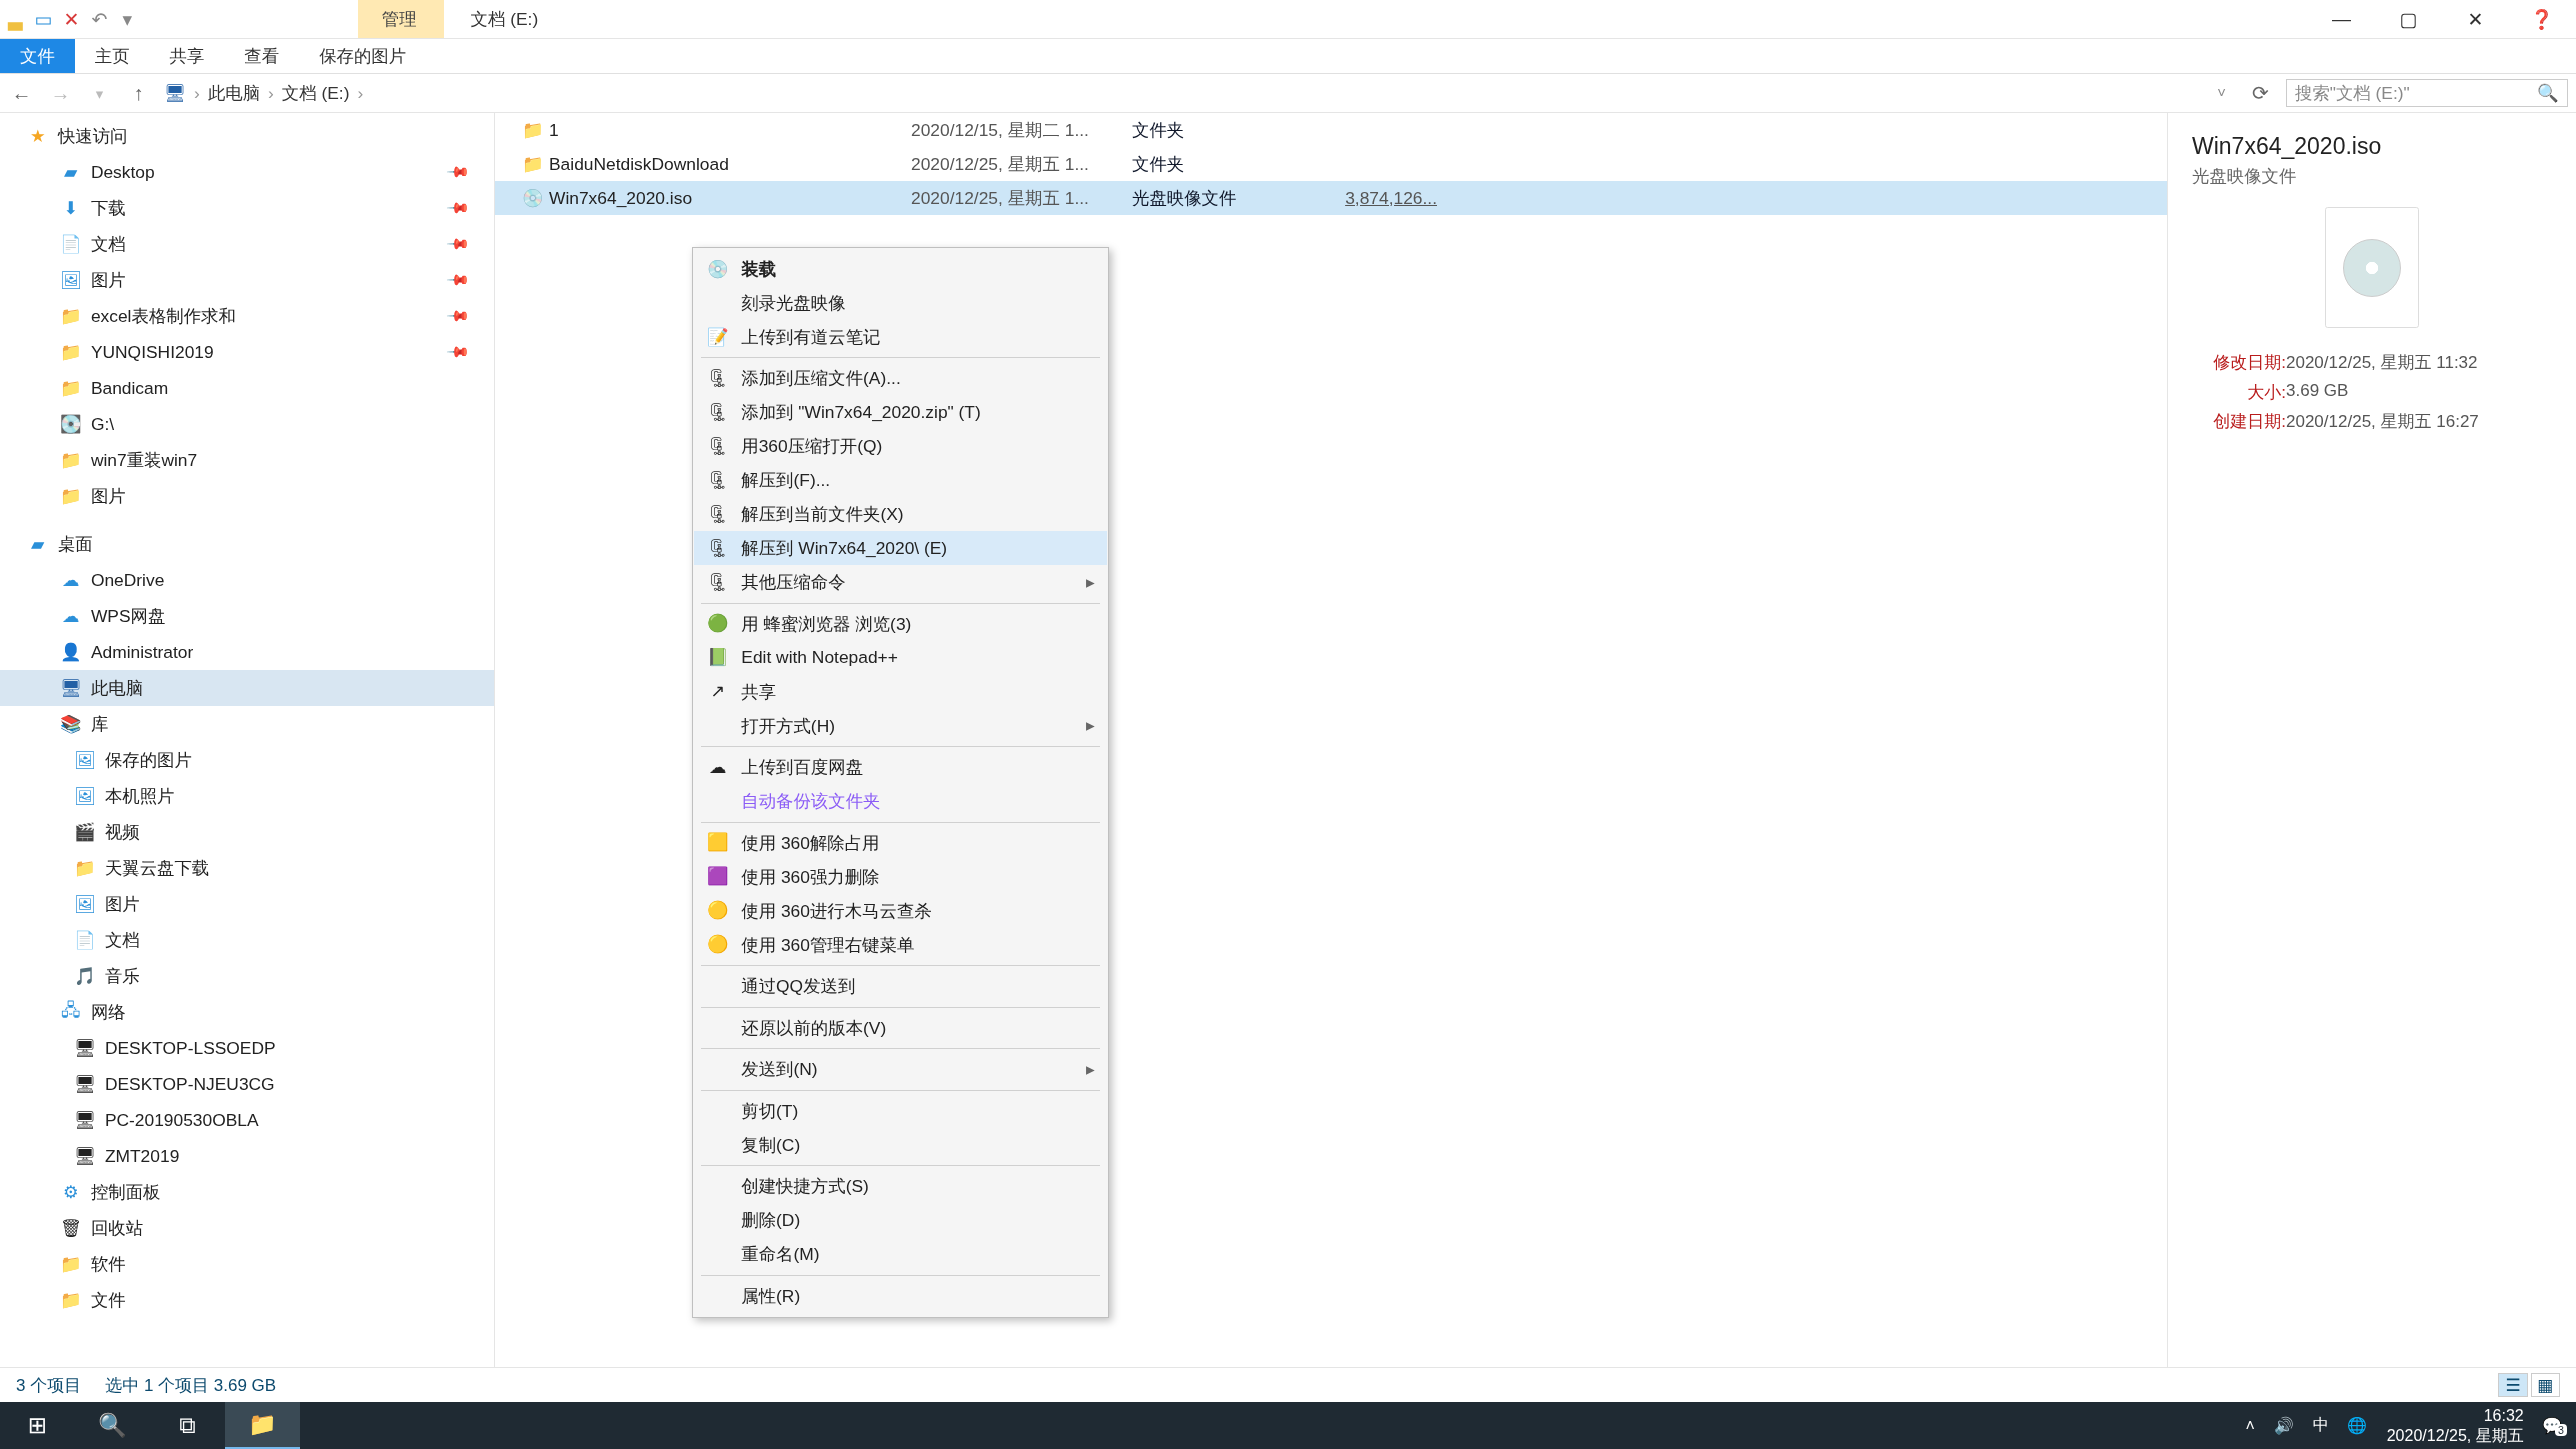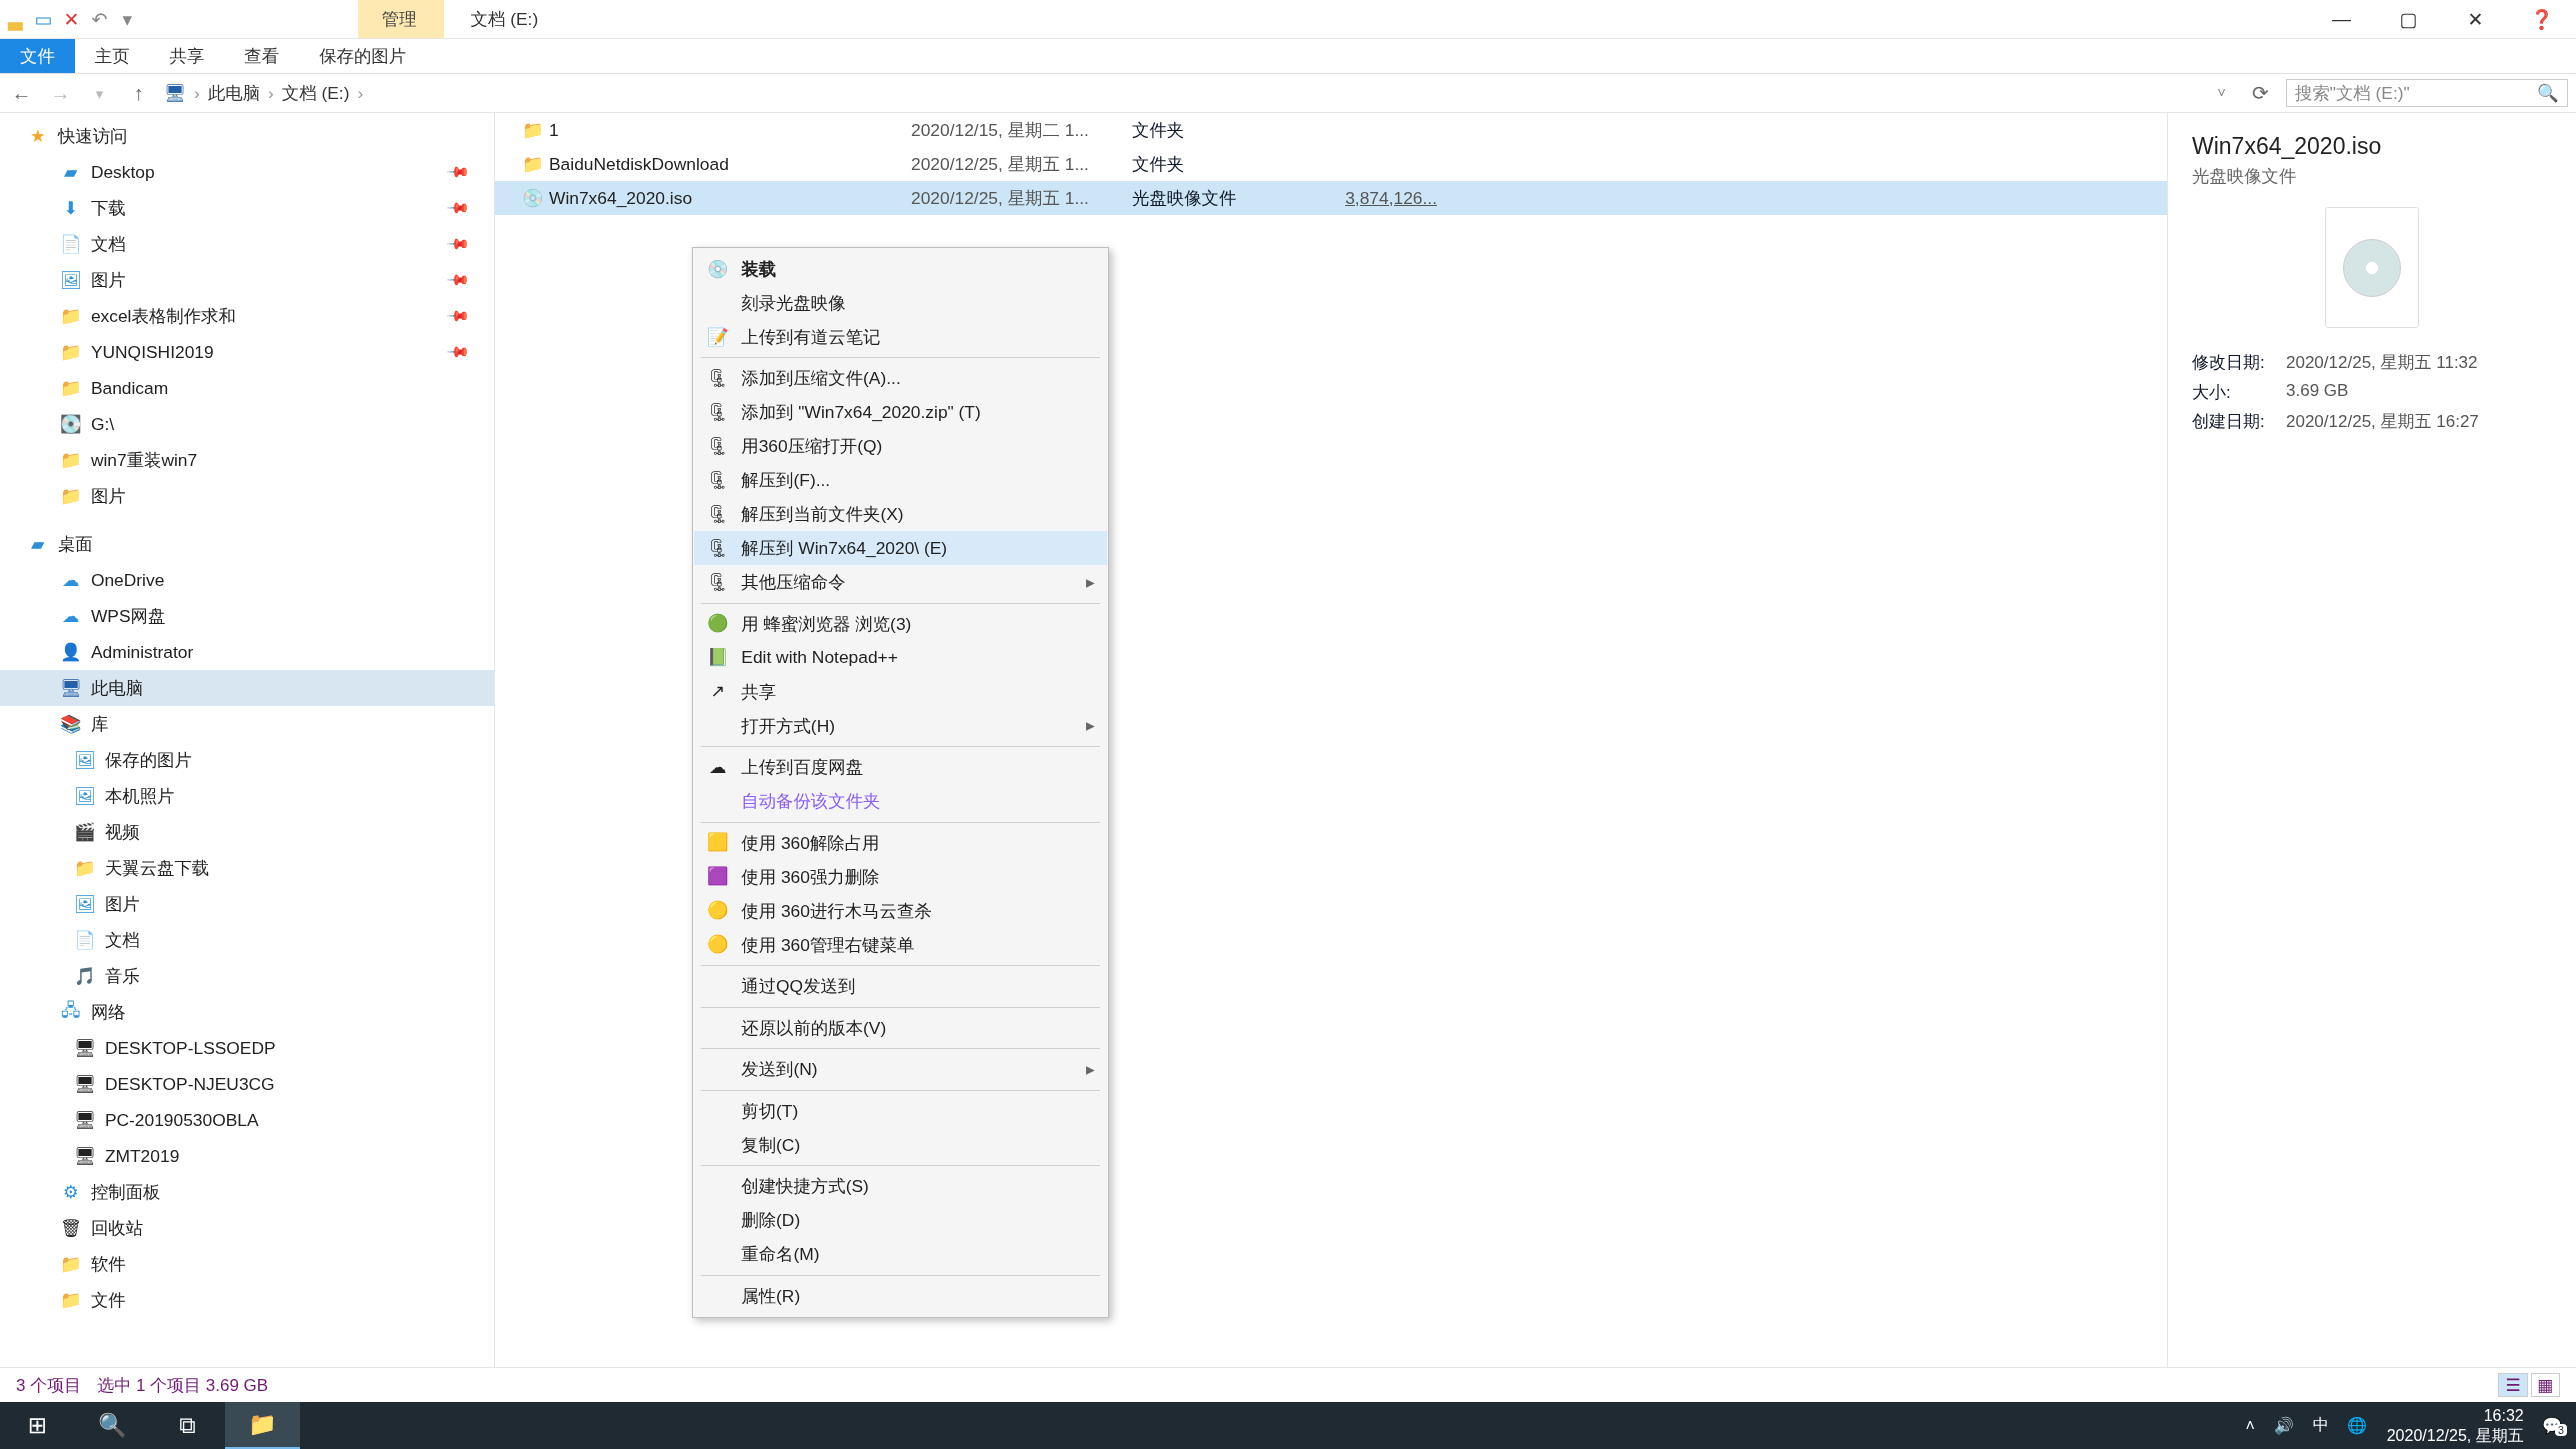--- a/index.html
+++ b/index.html
@@ -45,22 +45,22 @@
 .row .rdate { width:221px; color:#555; }
 .row .rtype { width:184px; color:#0f172a; }
 .row .rsize { width:121px; color:#555; text-align:right;text-decoration:underline; }
 .preview { width:409px; border-left:0.7px solid #e5e5e5; padding:20px 24px; }
 .preview h2 { font-size:23px; font-weight:400; color:#222; margin-bottom:4px; }
 .preview .sub { font-size:17.4px; color:#666; margin-bottom:19px; }
 .preview .thumb { width:94px; height:121px; margin:0 auto 23px; border:0.7px solid #ddd; display:flex; align-items:center; justify-content:center; border-radius:2.7px;}
 .preview .disc { width:58px; height:58px; border-radius:50%; background:radial-gradient(circle,#fff 0 15%,#d5e5e5 16% 100%); border:0.7px solid #ccc; }
 .meta { font-size:17px; color:#555; }
 .meta div { display:flex; margin-bottom:6.7px; }
-.meta .k { width:94px; color:#0f172a; }
-.status { height:35px; border-top:0.7px solid #e5e5e5; display:flex; align-items:center; padding:0 16px; font-size:17px; color:#701a75; gap:16px; }
+.meta .k { width:94px; color:#b91c1c;text-align:right; }
+.status { height:35px; border-top:0.7px solid #e5e5e5; display:flex; align-items:center; padding:0 16px; font-size:17px; color:#0c4a6e; gap:24px; }
 .status .viewbtns { margin-left:auto; display:flex; gap:2.7px; }
 .status .vb { width:29.5px; height:24px; border:0.7px solid #ccc; display:flex; align-items:center; justify-content:center; }
 .status .vb.active { background:#cde6f7; }
 
 .ctxmenu { position:absolute; left:692px; top:247px; width:417px; background:#f5f5f5; border:0.7px solid #bfbfbf; box-shadow:3.4px 3.4px 8px rgba(0,0,0,0.25); padding:4px 1.3px; z-index:50; }
 .mi { height:34px; display:flex; align-items:center; padding:0 12px; gap:12px; font-size:17.4px; color:#222; }
 .mi.disabled { color:#8b5cf6; }
 .mi.hover { background:#d8eaf9; }
 .mi .mic { width:23px; text-align:center; font-size:17.4px; }
 .mi .arrow { margin-left:auto; color:#666; }

